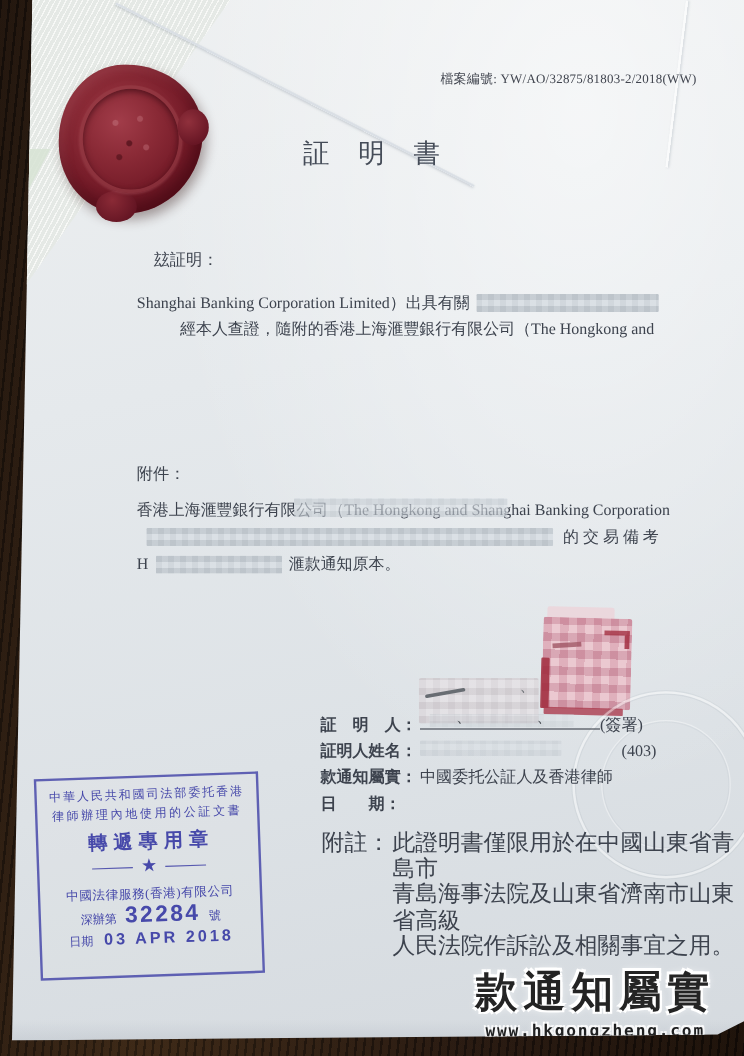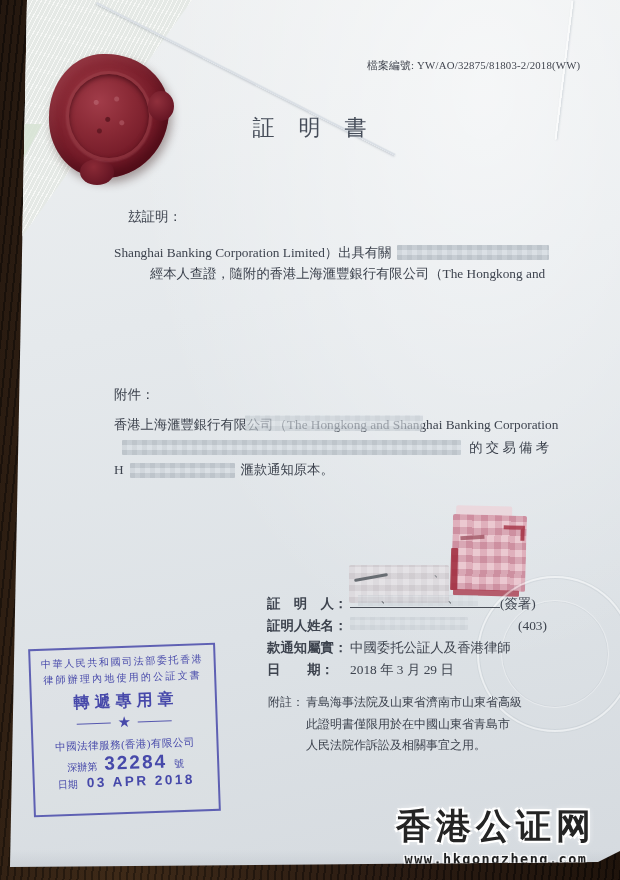--- a/index.html
+++ b/index.html
@@ -107,21 +107,21 @@
   .sig-line .line-smudge{position:absolute;left:8px;bottom:1px;width:120px;height:11px;opacity:.35;
     background-image:
       repeating-linear-gradient(0deg,rgba(173,181,189,.5) 0 5px,rgba(212,218,224,.5) 5px 10px),
       repeating-linear-gradient(90deg,#ced4d9 0 5px,#e1e6ea 5px 10px);}
   .name-redact{display:inline-block;width:118px;height:13px;opacity:.45;border-radius:1px;
     background-image:
       repeating-linear-gradient(0deg,rgba(173,181,189,.5) 0 5px,rgba(212,218,224,.5) 5px 10px),
       repeating-linear-gradient(90deg,#ced4d9 0 5px,#e1e6ea 5px 10px);}
   .push-right{margin-left:auto;}
   
-  .note-block{position:absolute;left:268px;top:692px;display:flex;align-items:flex-start;font-size:12px;line-height:21.5px;}
+  .note-block{position:absolute;left:268px;top:692px;display:flex;align-items:flex-start;font-size:19px;line-height:21.5px;}
   .note-label{white-space:nowrap;margin-right:2px;}
   
   .transfer-stamp{position:absolute;left:31px;top:646px;width:183px;height:164px;
     border:2px solid rgba(62,64,166,.8);transform:rotate(-2deg);
     color:rgba(62,64,166,.95);text-align:center;background:rgba(255,255,255,.03);}
   .ts-line1{margin-top:7px;font-size:10px;letter-spacing:1.6px;white-space:nowrap;}
   .ts-line2{margin-top:2px;font-size:10px;letter-spacing:2.2px;white-space:nowrap;}
   .ts-title{margin-top:6px;font-size:16px;font-weight:bold;letter-spacing:5px;text-indent:5px;}
   .ts-star-row{margin-top:3px;display:flex;align-items:center;justify-content:center;gap:7px;}
   .ts-dash{width:34px;height:0;border-top:1.6px solid rgba(62,64,166,.85);}
@@ -222,29 +222,28 @@
         <span class="cert-label">証明人姓名：</span>
         <span class="name-redact"></span>
         <span class="push-right">(403)</span>
       </div>
       <div class="cert-row">
         <span class="cert-label">款通知屬實：</span>
         <span>中國委托公証人及香港律師</span>
       </div>
       <div class="cert-row">
         <span class="cert-label">日　　期：</span>
-        <span>2018 年 3 月 29 日</span>
       </div>
     </div>
 
     <div class="note-block">
       <span class="note-label">附註：</span>
       <div>
+        <div>此證明書僅限用於在中國山東省青島市</div>
         <div>青島海事法院及山東省濟南市山東省高級</div>
-        <div>此證明書僅限用於在中國山東省青島市</div>
         <div>人民法院作訴訟及相關事宜之用。</div>
       </div>
     </div>
 
     <div class="transfer-stamp">
       <div class="ts-line1">中華人民共和國司法部委托香港</div>
       <div class="ts-line2">律師辦理內地使用的公証文書</div>
       <div class="ts-title">轉遞專用章</div>
       <div class="ts-star-row">
         <span class="ts-dash"></span>
@@ -257,18 +256,18 @@
         <span class="ts-serial-num">32284</span>
         <span class="ts-serial-small">號</span>
       </div>
       <div class="ts-date">
         <span class="ts-date-label">日期</span>
         <span class="ts-date-value">03 APR 2018</span>
       </div>
     </div>
 
     <div class="watermark">
-      <div class="wm-title">香港公证网</div>
+      <div class="wm-title">款通知屬實</div>
       <div class="wm-url">www.hkgongzheng.com</div>
     </div>
 
   </div>
 </div>
 
 </body></html>

